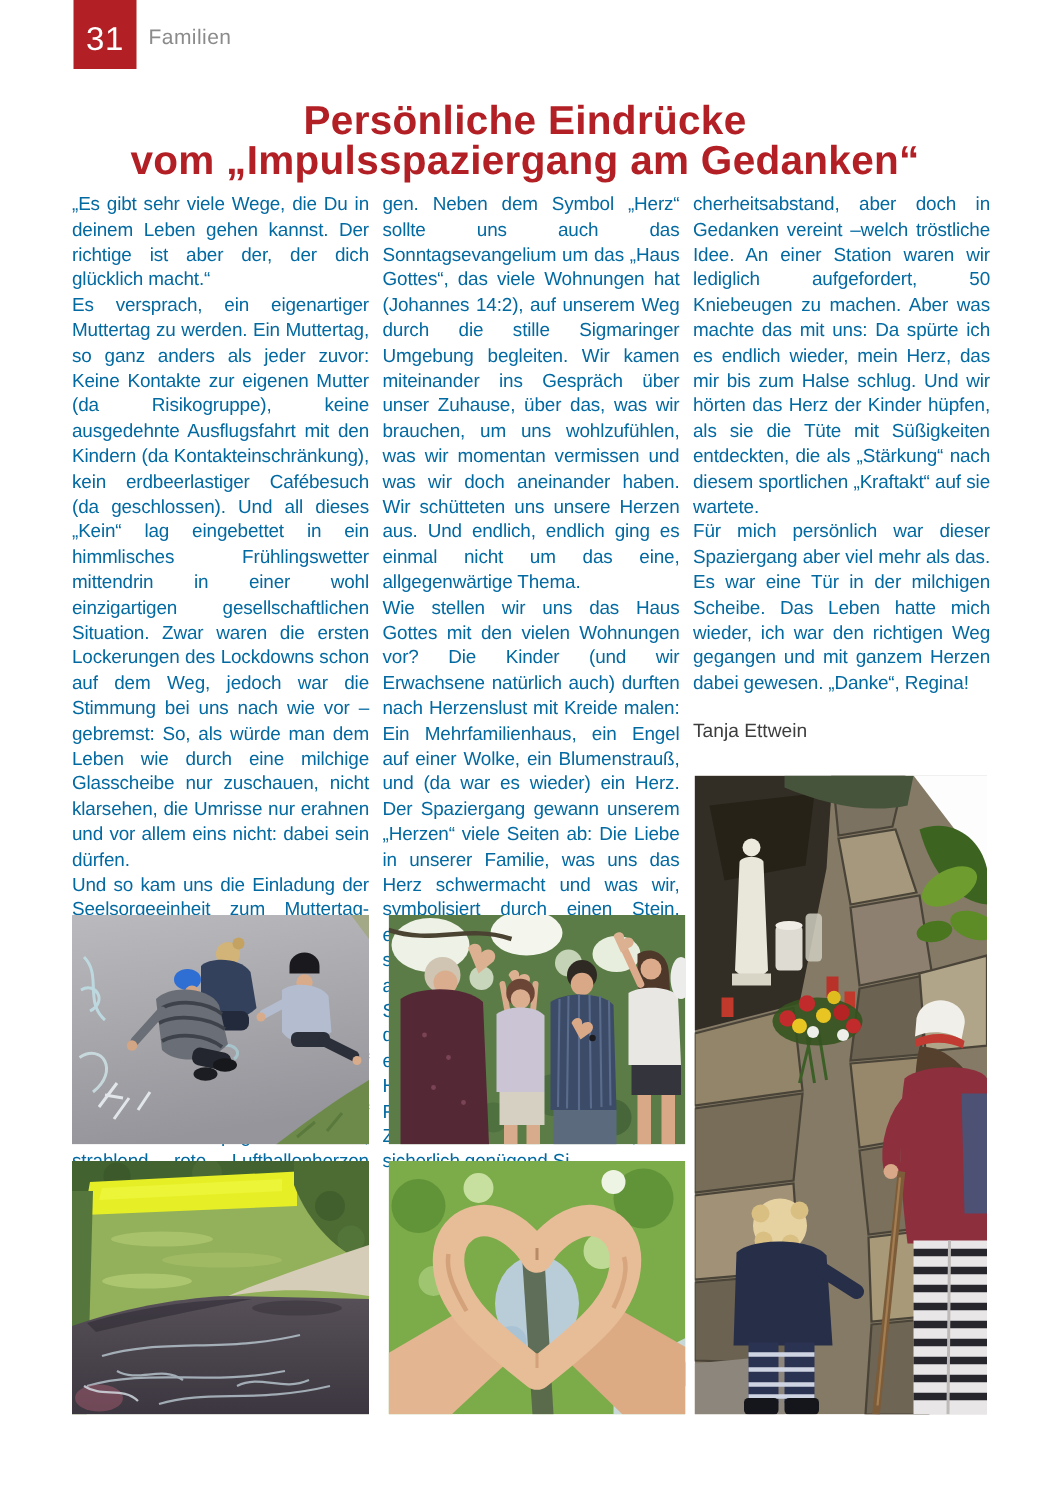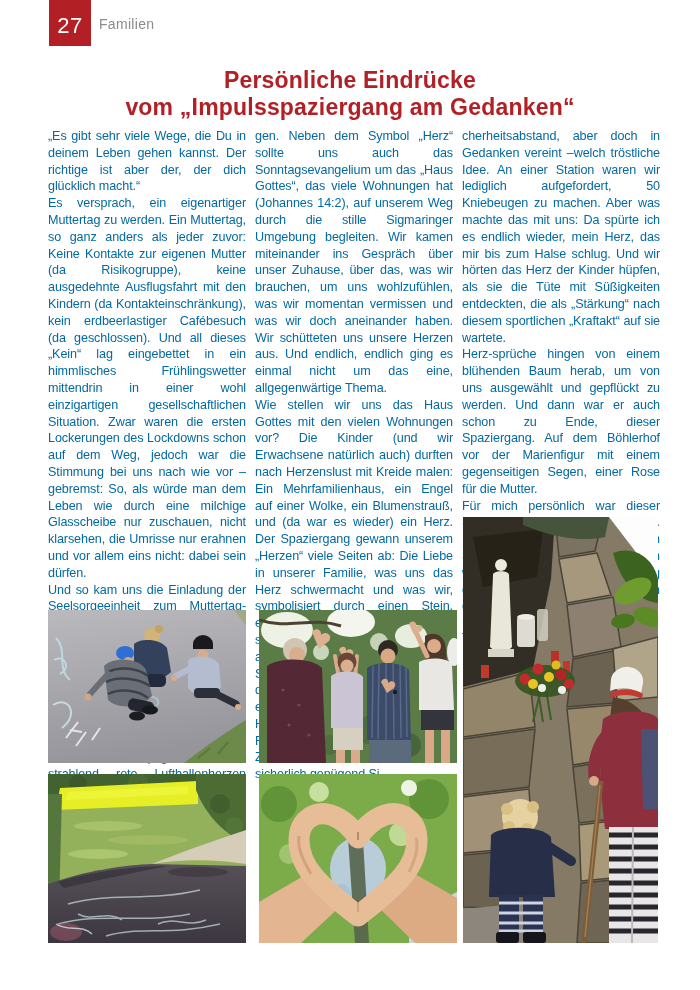--- a/index.html
+++ b/index.html
@@ -19,21 +19,21 @@
   }
   .section-label {
     position:absolute; left:99px; top:16px;
     font-size:14px; color:#8b8b8b; letter-spacing:.3px;
   }
 
   
   .article-title {
     position:absolute; top:67px; left:0; width:700px;
     text-align:center; color:#b22025; font-weight:bold;
-    font-size:23px; line-height:27px; letter-spacing:.2px;
+    font-size:27px; line-height:27px; letter-spacing:.2px;
   }
 
   
   .columns {
     position:absolute; left:48px; top:128px; width:610px;
     display:flex; gap:9px;
   }
   .col { width:198px; flex:0 0 198px; }
   .col p {
     font-size:12.6px; line-height:16.8px; color:#0369a1;
@@ -50,21 +50,21 @@
   #photo-grotto  { left:463px; top:517px; width:195px; height:426px; }
   #photo-path    { left:48px;  top:774px; width:198px; height:169px; }
   #photo-hands   { left:259px; top:774px; width:198px; height:169px; }
 </style>
 </head>
 <body>
 
 <div class="page">
 
   <div class="pagenum-box">
-    <span>27</span>
+    <span>31</span>
   </div>
   <div class="section-label">Familien</div>
 
   <div class="article-title">
     <div>Persönliche Eindrücke</div>
     <div>vom „Impulsspaziergang am Gedanken“</div>
   </div>
 
   <div class="columns">
     <div class="col">
@@ -73,21 +73,20 @@
         <p>Und so kam uns die Einladung der Seelsorgeeinheit zum Muttertag-Spaziergang am Sonntag, 10. Mai, gerade recht, die Kinder vom Sofa und uns Eltern aus unseren Gedanken zu reißen, zumindest für eine gewisse Zeit lang.</p>
         <p>Direkt beim Parkplatz am Böhlerhof wartete die erste von insgesamt 8 liebevoll gestalteten Stationen auf unsere vierköpfige Familie, strahlend rote Luftballonherzen winkten uns entge-</p>
       </div>
     <div class="col">
         <p>gen. Neben dem Symbol „Herz“ sollte uns auch das Sonntagsevangelium um das „Haus Gottes“, das viele Wohnungen hat (Johannes 14:2), auf unserem Weg durch die stille Sigmaringer Umgebung begleiten. Wir kamen miteinander ins Gespräch über unser Zuhause, über das, was wir brauchen, um uns wohlzufühlen, was wir momentan vermissen und was wir doch aneinander haben. Wir schütteten uns unsere Herzen aus. Und endlich, endlich ging es einmal nicht um das eine, allgegenwärtige Thema.</p>
         <p>Wie stellen wir uns das Haus Gottes mit den vielen Wohnungen vor? Die Kinder (und wir Erwachsene natürlich auch) durften nach Herzenslust mit Kreide malen: Ein Mehrfamilienhaus, ein Engel auf einer Wolke, ein Blumenstrauß, und (da war es wieder) ein Herz. Der Spaziergang gewann unserem „Herzen“ viele Seiten ab: Die Liebe in unserer Familie, was uns das Herz schwermacht und was wir, symbolisiert durch einen Stein, einen Teil des Weges tragen sollten, nur um es schließlich abzulegen und mit all den anderen Steinen der 21 Familien, die auch diesen Weg gehen wollten, zu einem großen, hoffnungsvollen Herzen zu formen. All diese Familien räumlich getrennt in einem Zeitfenster von 10-17 Uhr, mit sicherlich genügend Si-</p>
       </div>
     <div class="col">
       <div>
           <p>cherheitsabstand, aber doch in Gedanken vereint –welch tröstliche Idee. An einer Station waren wir lediglich aufgefordert, 50 Kniebeugen zu machen. Aber was machte das mit uns: Da spürte ich es endlich wieder, mein Herz, das mir bis zum Halse schlug. Und wir hörten das Herz der Kinder hüpfen, als sie die Tüte mit Süßigkeiten entdeckten, die als „Stärkung“ nach diesem sportlichen „Kraftakt“ auf sie wartete.</p>
-          <p>Herz-sprüche hingen von einem blühenden Baum herab, um von uns ausgewählt und gepflückt zu werden. Und dann war er auch schon zu Ende, dieser Spaziergang. Auf dem Böhlerhof vor der Marienfigur mit einem gegenseitigen Segen, einer Rose für die Mutter.</p>
           <p>Für mich persönlich war dieser Spaziergang aber viel mehr als das. Es war eine Tür in der milchigen Scheibe. Das Leben hatte mich wieder, ich war den richtigen Weg gegangen und mit ganzem Herzen dabei gewesen. „Danke“, Regina!</p>
         </div>
       <div class="author">Tanja Ettwein</div>
     </div>
   </div>
 
   <div class="photo" id="photo-chalk">
     <svg viewBox="0 0 198 153" preserveAspectRatio="none">
       <defs>
         <linearGradient id="asph1" x1="0" y1="0" x2="0.2" y2="1">

